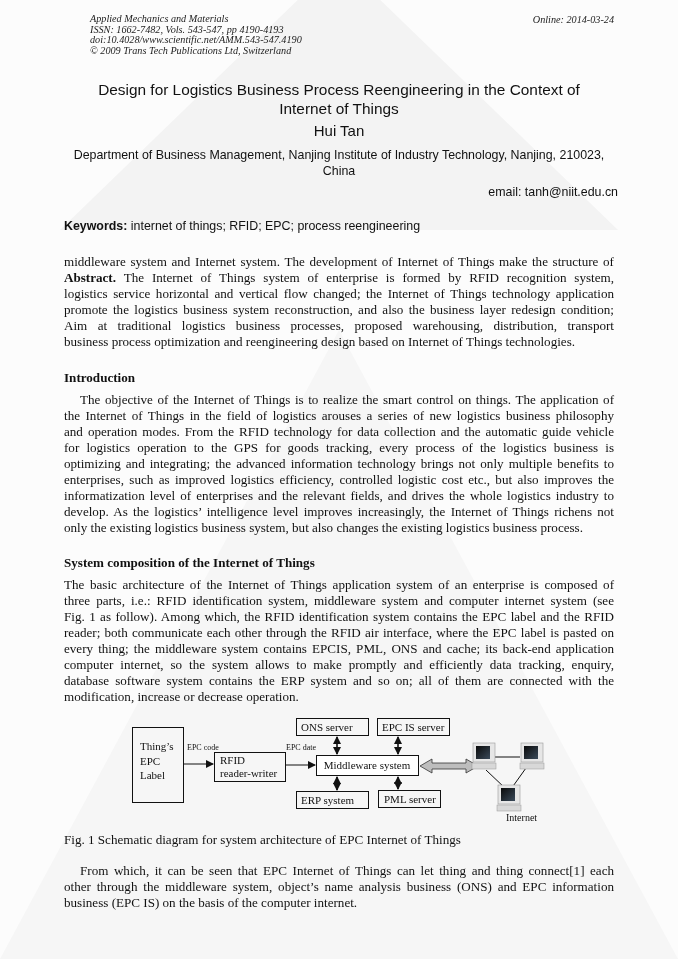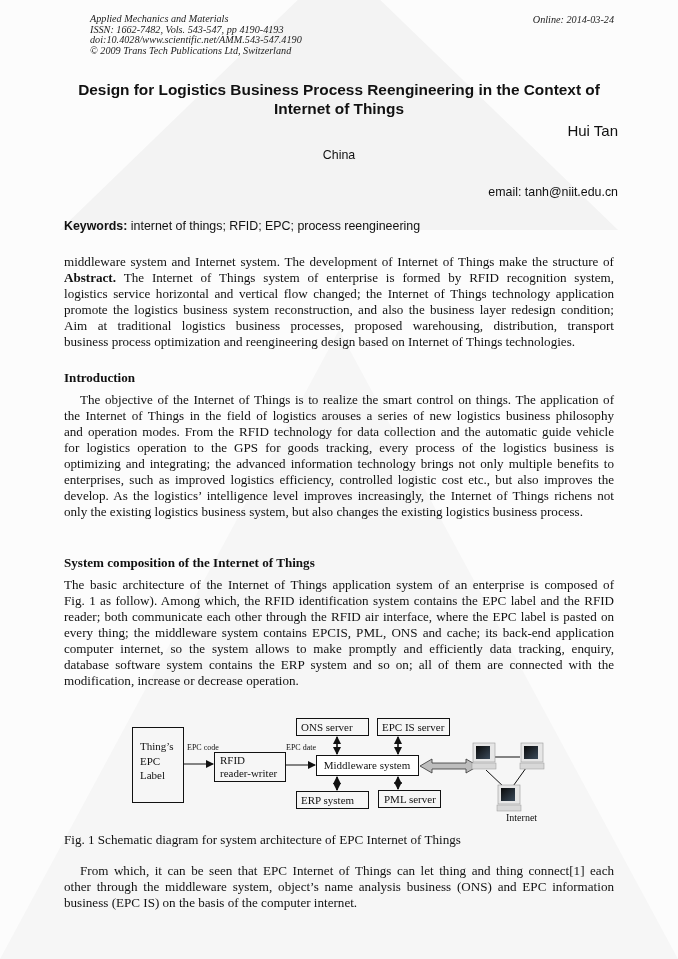--- a/index.html
+++ b/index.html
@@ -18,25 +18,25 @@
     font-style: italic; font-size: 10.2px; line-height: 10.6px; color: #222;
   }
   .header-left div { white-space: nowrap; margin-left: 28px; }
   .header-right {
     position: absolute; right: 64px; top: 14px;
     font-style: italic; font-size: 10.2px; color: #222; margin-left: 20px;
   }
   .title {
     position: absolute; left: 60px; width: 558px; top: 80px;
     text-align: center; font-family: "Liberation Sans", sans-serif;
-    font-weight: bold; font-size: 15.4px; line-height: 19px;
+    font-weight: normal; font-size: 15.4px; line-height: 19px;
   }
   .author {
     position: absolute; left: 60px; width: 558px; top: 121px;
-    text-align: right; font-family: "Liberation Sans", sans-serif;
+    text-align: center; font-family: "Liberation Sans", sans-serif;
     font-size: 15px; line-height: 20px;
   }
   .affil {
     position: absolute; left: 60px; width: 558px; top: 148px;
     text-align: center; font-family: "Liberation Sans", sans-serif;
     font-size: 12.4px; line-height: 15.8px;
   }
   .email {
     position: absolute; left: 60px; width: 558px; top: 184px;
     text-align: right; font-family: "Liberation Sans", sans-serif;
@@ -81,20 +81,21 @@
   <div>© 2009 Trans Tech Publications Ltd, Switzerland</div>
 </div>
 <div class="header-right">Online: 2014-03-24</div>
 
 <div class="title">
   <div>Design for Logistics Business Process Reengineering in the Context of</div>
   <div>Internet of Things</div>
 </div>
 <div class="author">Hui Tan</div>
 <div class="affil">
+  <div>Department of Business Management, Nanjing Institute of Industry Technology, Nanjing, 210023,</div>
   <div>China</div>
 </div>
 <div class="email">email: tanh@niit.edu.cn</div>
 
 <div class="keywords"><b>Keywords:</b><span> internet of things; RFID; EPC; process reengineering</span></div>
 
 <div class="para" style="top:254px">
   <span class="l">middleware system and Internet system. The development of Internet of Things make the structure of</span>
   <span class="l"><b>Abstract.</b><span> The Internet of Things system of enterprise is formed by RFID recognition system,</span></span>
   <span class="l">logistics service horizontal and vertical flow changed; the Internet of Things technology application</span>
@@ -104,27 +105,29 @@
 </div>
 
 <div class="heading" style="top:370px">Introduction</div>
 <div class="para" style="top:392px">
   <span class="l indent">The objective of the Internet of Things is to realize the smart control on things. The application of</span>
   <span class="l">the Internet of Things in the field of logistics arouses a series of new logistics business philosophy</span>
   <span class="l">and operation modes. From the RFID technology for data collection and the automatic guide vehicle</span>
   <span class="l">for logistics operation to the GPS for goods tracking, every process of the logistics business is</span>
   <span class="l">optimizing and integrating; the advanced information technology brings not only multiple benefits to</span>
   <span class="l">enterprises, such as improved logistics efficiency, controlled logistic cost etc., but also improves the</span>
+  <span class="l">informatization level of enterprises and the relevant fields, and drives the whole logistics industry to</span>
   <span class="l">develop. As the logistics’ intelligence level improves increasingly, the Internet of Things richens not</span>
   <span class="l last">only the existing logistics business system, but also changes the existing logistics business process.</span>
 </div>
 
 <div class="heading" style="top:555px">System composition of the Internet of Things</div>
 <div class="para" style="top:577px">
   <span class="l">The basic architecture of the Internet of Things application system of an enterprise is composed of</span>
+  <span class="l">three parts, i.e.: RFID identification system, middleware system and computer internet system (see</span>
   <span class="l">Fig. 1 as follow). Among which, the RFID identification system contains the EPC label and the RFID</span>
   <span class="l">reader; both communicate each other through the RFID air interface, where the EPC label is pasted on</span>
   <span class="l">every thing; the middleware system contains EPCIS, PML, ONS and cache; its back-end application</span>
   <span class="l">computer internet, so the system allows to make promptly and efficiently data tracking, enquiry,</span>
   <span class="l">database software system contains the ERP system and so on; all of them are connected with the</span>
   <span class="l last">modification, increase or decrease operation.</span>
 </div>
 
 <svg class="fig" viewBox="0 0 678 959">
   <defs>

